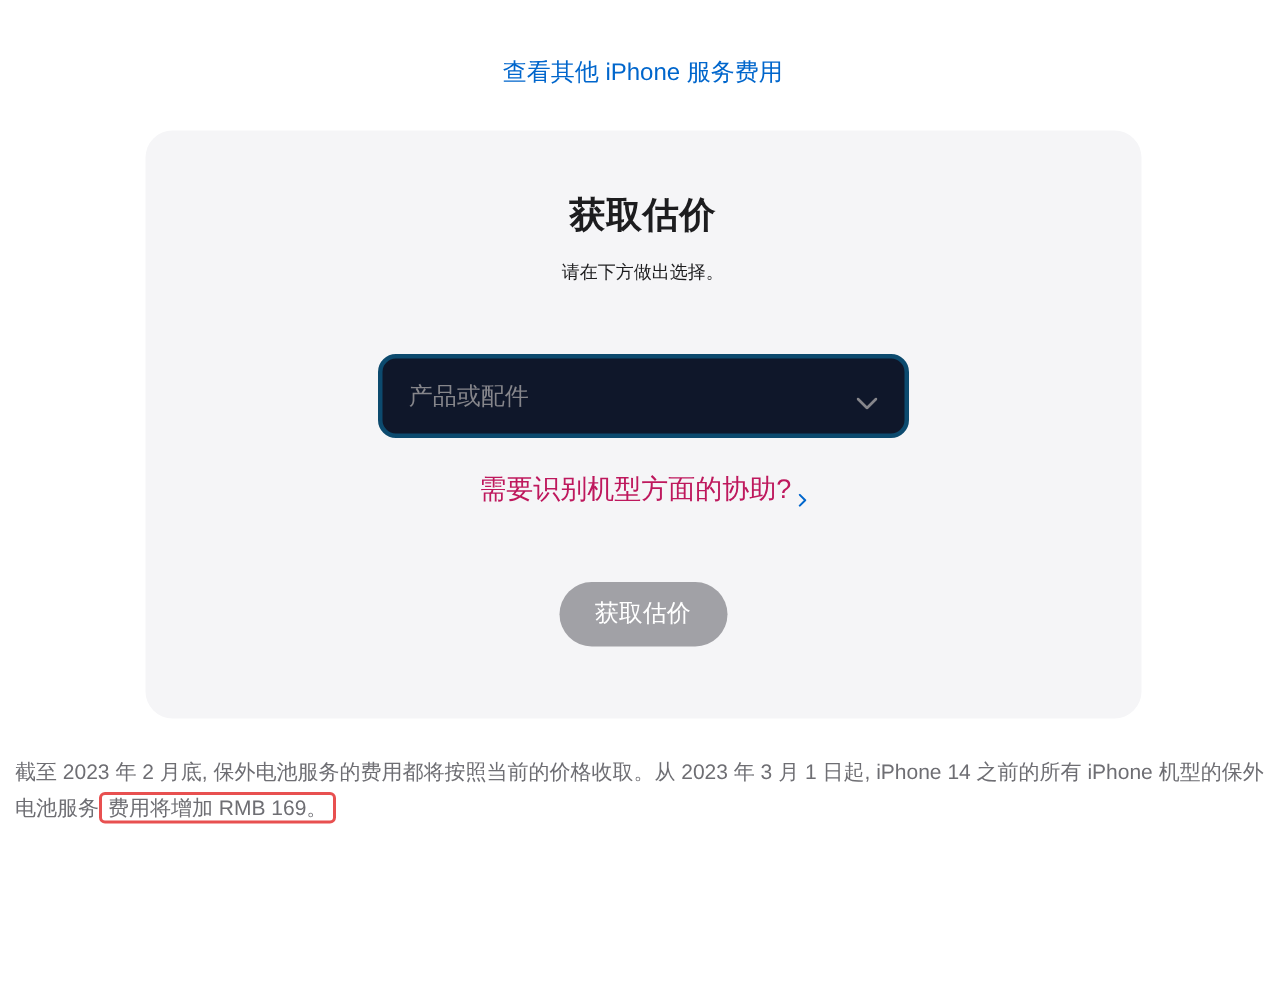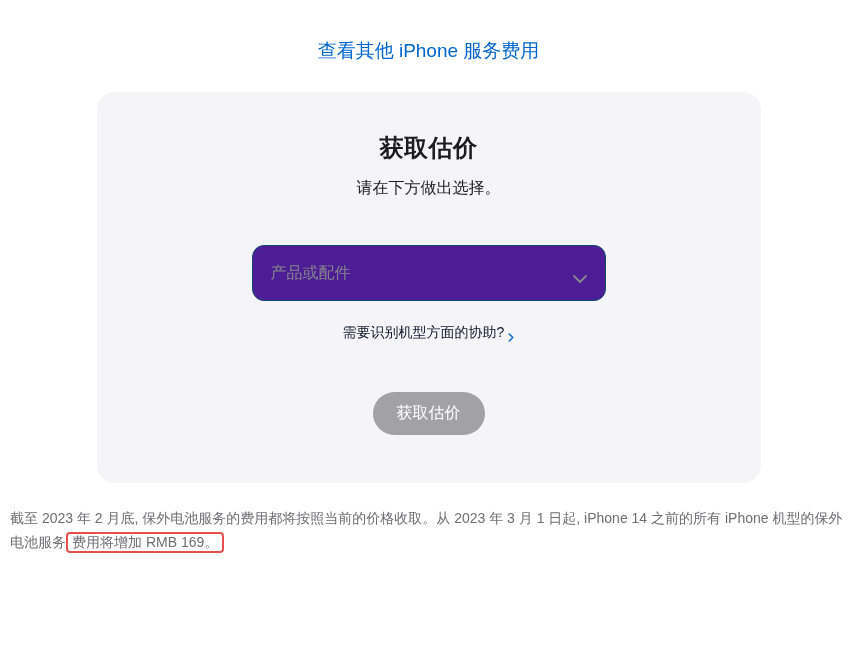--- a/index.html
+++ b/index.html
@@ -16,55 +16,55 @@
       color: #1d1d1f;
     }
     .top-link {
       text-align: center;
       padding-top: 38px;
       padding-bottom: 28px;
     }
     .top-link a {
       color: #0066cc;
       text-decoration: none;
-      font-size: 19px;
+      font-size: 16px;
       cursor: pointer;
     }
     .card {
       width: 664px;
       margin: 0 auto;
       background: #f5f5f7;
       border-radius: 18px;
       padding: 40px 40px 48px 40px;
       position: relative;
     }
     .card-title {
       text-align: center;
       font-size: 24px;
       font-weight: 600;
       color: #1d1d1f;
       margin-bottom: 14px;
       letter-spacing: 0.5px;
     }
     .card-subtitle {
       text-align: center;
-      font-size: 16px;
+      font-size: 12px;
       color: #1d1d1f;
       margin-bottom: 46px;
     }
     .select-wrap {
       width: 354px;
       margin: 0 auto 22px auto;
       position: relative;
     }
     .select-box {
       width: 100%;
       height: 56px;
-      background: #4c1d95;
-      border: 1px solid #0c4a6e;
+      background: #0f172a;
+      border: 3px solid #0c4a6e;
       border-radius: 12px;
       display: flex;
       align-items: center;
       padding: 6px 18px;
       cursor: pointer;
       position: relative;
     }
     .select-box .placeholder-text {
       color: #86868b;
       font-size: 16px;
@@ -77,23 +77,23 @@
       width: 14px;
       height: 8px;
       color: #86868b;
     }
     .help-link-wrap {
       text-align: center;
       margin-top: 18px;
       margin-bottom: 50px;
     }
     .help-link {
-      color: #0f172a;
+      color: #be185d;
       text-decoration: none;
-      font-size: 14px;
+      font-size: 18px;
       cursor: pointer;
       display: inline-flex;
       align-items: center;
     }
     .help-link .chevron-right {
       margin-left: 4px;
       width: 6px;
       height: 9px;
     }
     .submit-wrap {

